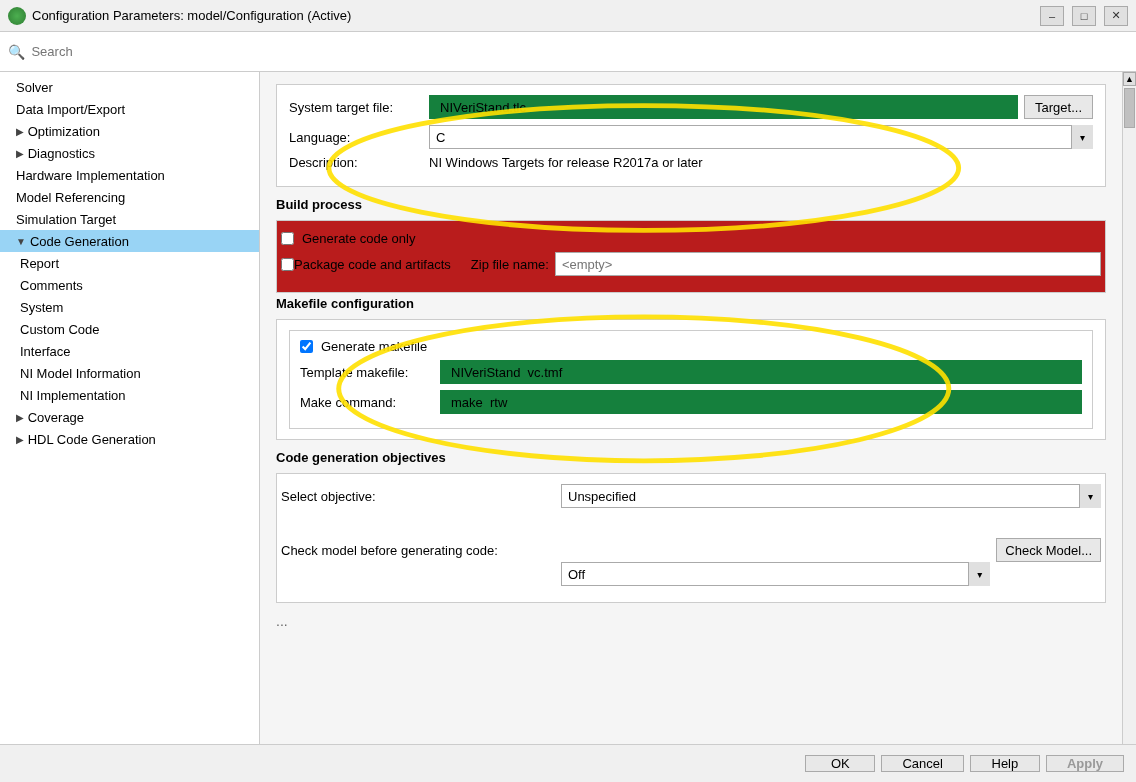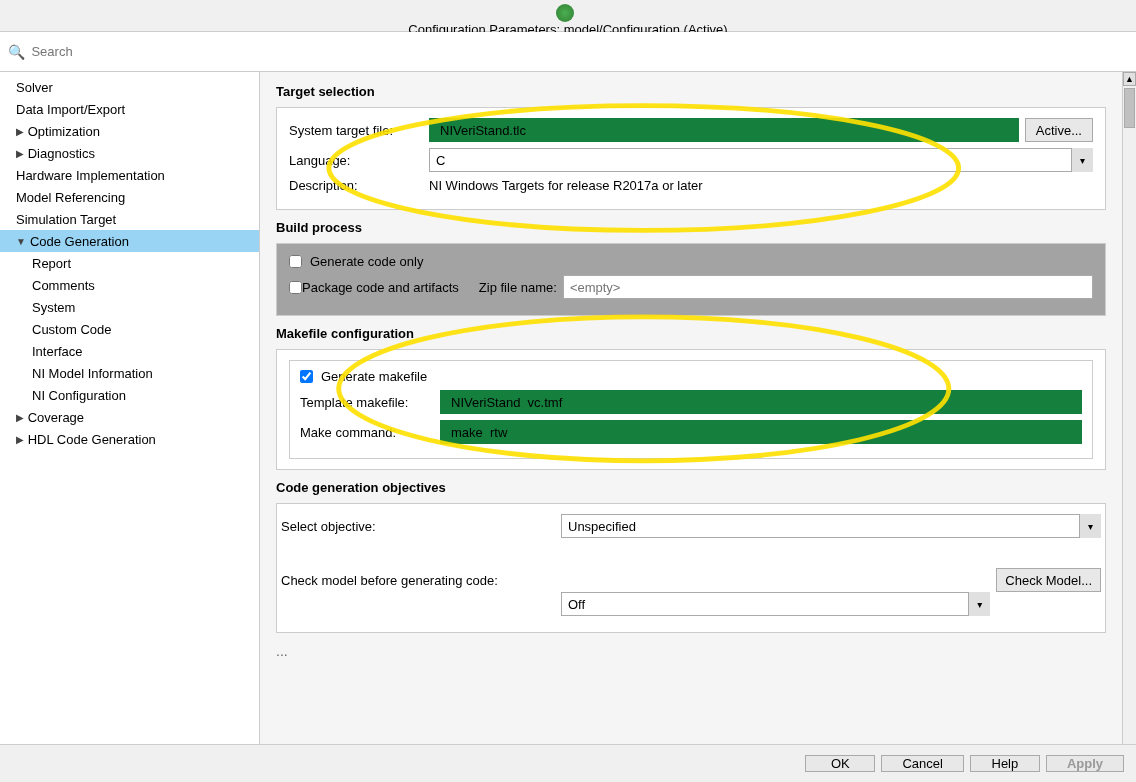--- a/index.html
+++ b/index.html
@@ -16,21 +16,20 @@
 
     
     .title-bar {
       background: #f0f0f0;
       border-bottom: 1px solid #ccc;
       display: flex;
       align-items: center;
       padding: 4px 8px;
       height: 32px;
       flex-shrink: 0;
-      flex-direction: column;
     }
     .title-bar-icon {
       width: 18px;
       height: 18px;
       margin-right: 6px;
       background: radial-gradient(circle, #4CAF50, #2e7d32);
       border-radius: 50%;
       flex-shrink: 0;
     }
     .title-bar-text {
@@ -101,21 +100,21 @@
       color: #000;
       display: flex;
       align-items: center;
       min-height: 22px;
     }
     .sidebar-item.active {
       background: #99d4f5;
       color: #000;
     }
     .sidebar-item.indent1 {
-      padding-left: 32px;
+      padding-left: 20px;
     }
     .tree-arrow {
       margin-right: 4px;
       font-size: 10px;
       color: #444;
     }
 
     
     .right-panel {
       flex: 1;
@@ -199,24 +198,24 @@
       border-left: 1px solid #aaa;
       display: flex;
       align-items: center;
       justify-content: center;
       font-size: 10px;
       pointer-events: none;
     }
 
     
     .build-process {
-      background: #a3a3a3;
+      background: #b91c1c;
       border: 1px solid #ccc;
-      padding: 10px 12px;
-      margin-bottom: 10px;
+      padding: 10px 4px;
+      margin-bottom: 3px;
     }
 
     .checkbox-row {
       display: flex;
       align-items: center;
       margin-bottom: 6px;
     }
     .checkbox-row input[type="checkbox"] {
       margin-right: 8px;
     }
@@ -414,40 +413,39 @@
       <div class="sidebar-item indent1">
         <span>Custom Code</span>
       </div>
       <div class="sidebar-item indent1">
         <span>Interface</span>
       </div>
       <div class="sidebar-item indent1">
         <span>NI Model Information</span>
       </div>
       <div class="sidebar-item indent1">
-        <span>NI Configuration</span>
+        <span>NI Implementation</span>
       </div>
       <div class="sidebar-item">
         <span class="tree-arrow">▶ </span>
         <span>Coverage</span>
       </div>
       <div class="sidebar-item">
         <span class="tree-arrow">▶ </span>
         <span>HDL Code Generation</span>
       </div>
     </div>
 
   <div class="right-panel" style="position:relative;">
 
-    <div class="section-title">Target selection</div>
     <div class="target-selection">
       <div class="form-row">
         <span class="form-label">System target file:</span>
         <input class="form-input" type="text" value="NIVeriStand.tlc" style="">
-        <button class="browse-btn">Active...</button>
+        <button class="browse-btn">Target...</button>
       </div>
       <div class="form-row">
         <span class="form-label">Language:</span>
         <div class="select-wrapper">
           <select class="form-select">
             <option>C</option>
             <option>C++</option>
           </select>
           <div class="select-arrow">▾</div>
         </div>

